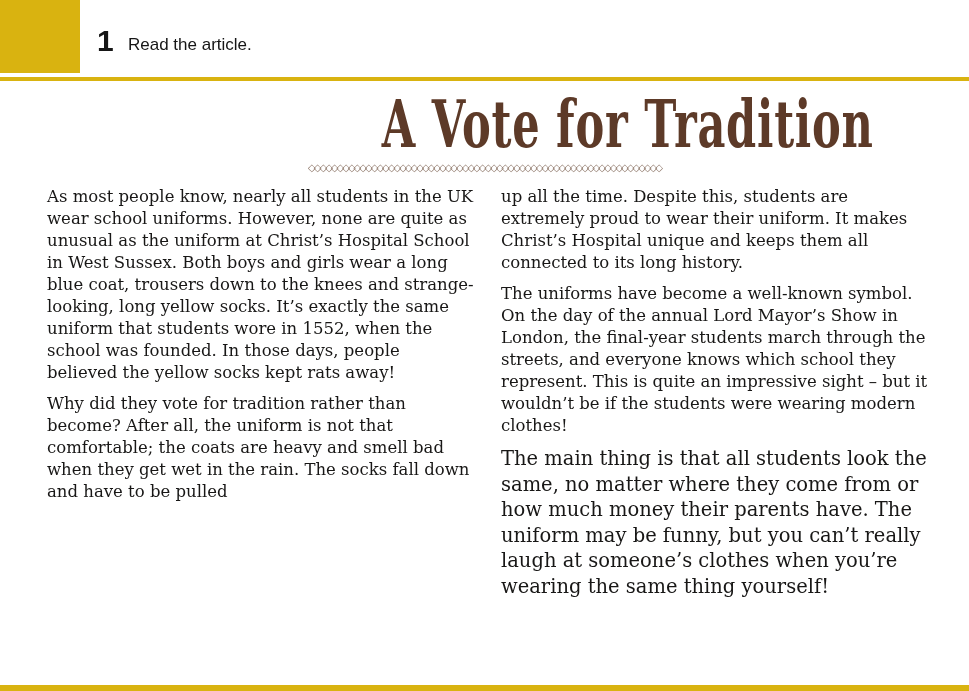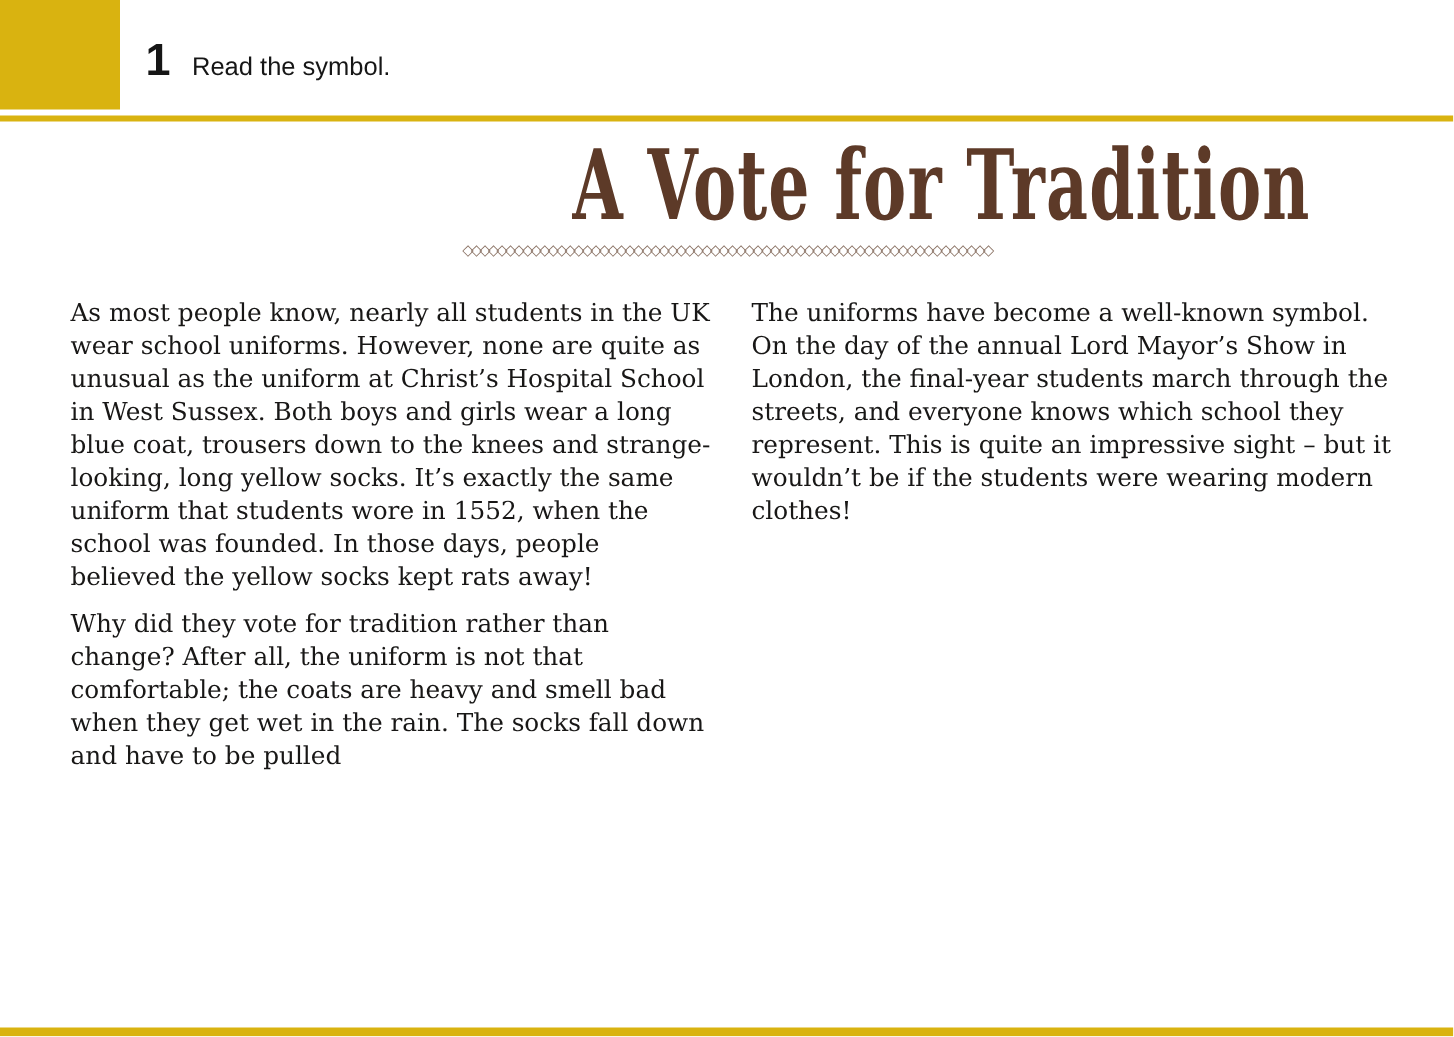--- a/index.html
+++ b/index.html
@@ -95,21 +95,20 @@
   }
 
   
   .columns {
     position: absolute;
     left: 47px;
     right: 40px;
     top: 186px;
     display: flex;
     gap: 26px;
-    margin-top: 12px;
   }
   .col {
     flex: 1 1 0;
     min-width: 0;
   }
   .col p {
     margin: 0 0 9px 0;
     font-family: "DejaVu Serif", serif;
     font-size: 16.5px;
     line-height: 22px;
@@ -121,32 +120,34 @@
     line-height: 25.5px;
   }
 </style>
 </head>
 <body>
 
 <div class="page">
 
   <div class="corner-square"></div>
   <div class="exercise-number">1</div>
-  <div class="exercise-instruction">Read the symbol.</div>
+  <div class="exercise-instruction">Read the article.</div>
   <div class="top-rule"></div>
 
   <div class="title-wrap">
     <span class="article-title">A Vote for Tradition</span>
   </div>
   <div class="ornament">◇◇◇◇◇◇◇◇◇◇◇◇◇◇◇◇◇◇◇◇◇◇◇◇◇◇◇◇◇◇◇◇◇◇◇◇◇◇◇◇◇◇◇◇◇◇◇◇◇◇◇◇◇◇◇◇◇◇◇◇◇◇</div>
 
   <div class="columns">
     <div class="col">
       <p>As most people know, nearly all students in the UK wear school uniforms. However, none are quite as unusual as the uniform at Christ’s Hospital School in West Sussex. Both boys and girls wear a long blue coat, trousers down to the knees and strange-looking, long yellow socks. It’s exactly the same uniform that students wore in 1552, when the school was founded. In those days, people believed the yellow socks kept rats away!</p>
-      <p>Why did they vote for tradition rather than change? After all, the uniform is not that comfortable; the coats are heavy and smell bad when they get wet in the rain. The socks fall down and have to be pulled</p>
+      <p>Why did they vote for tradition rather than become? After all, the uniform is not that comfortable; the coats are heavy and smell bad when they get wet in the rain. The socks fall down and have to be pulled</p>
     </div>
     <div class="col">
+      <p>up all the time. Despite this, students are extremely proud to wear their uniform. It makes Christ’s Hospital unique and keeps them all connected to its long history.</p>
       <p>The uniforms have become a well-known symbol. On the day of the annual Lord Mayor’s Show in London, the final-year students march through the streets, and everyone knows which school they represent. This is quite an impressive sight – but it wouldn’t be if the students were wearing modern clothes!</p>
+      <p class="lead-big">The main thing is that all students look the same, no matter where they come from or how much money their parents have. The uniform may be funny, but you can’t really laugh at someone’s clothes when you’re wearing the same thing yourself!</p>
     </div>
   </div>
 
   <div class="bottom-rule"></div>
 </div>
 
 </body></html>

